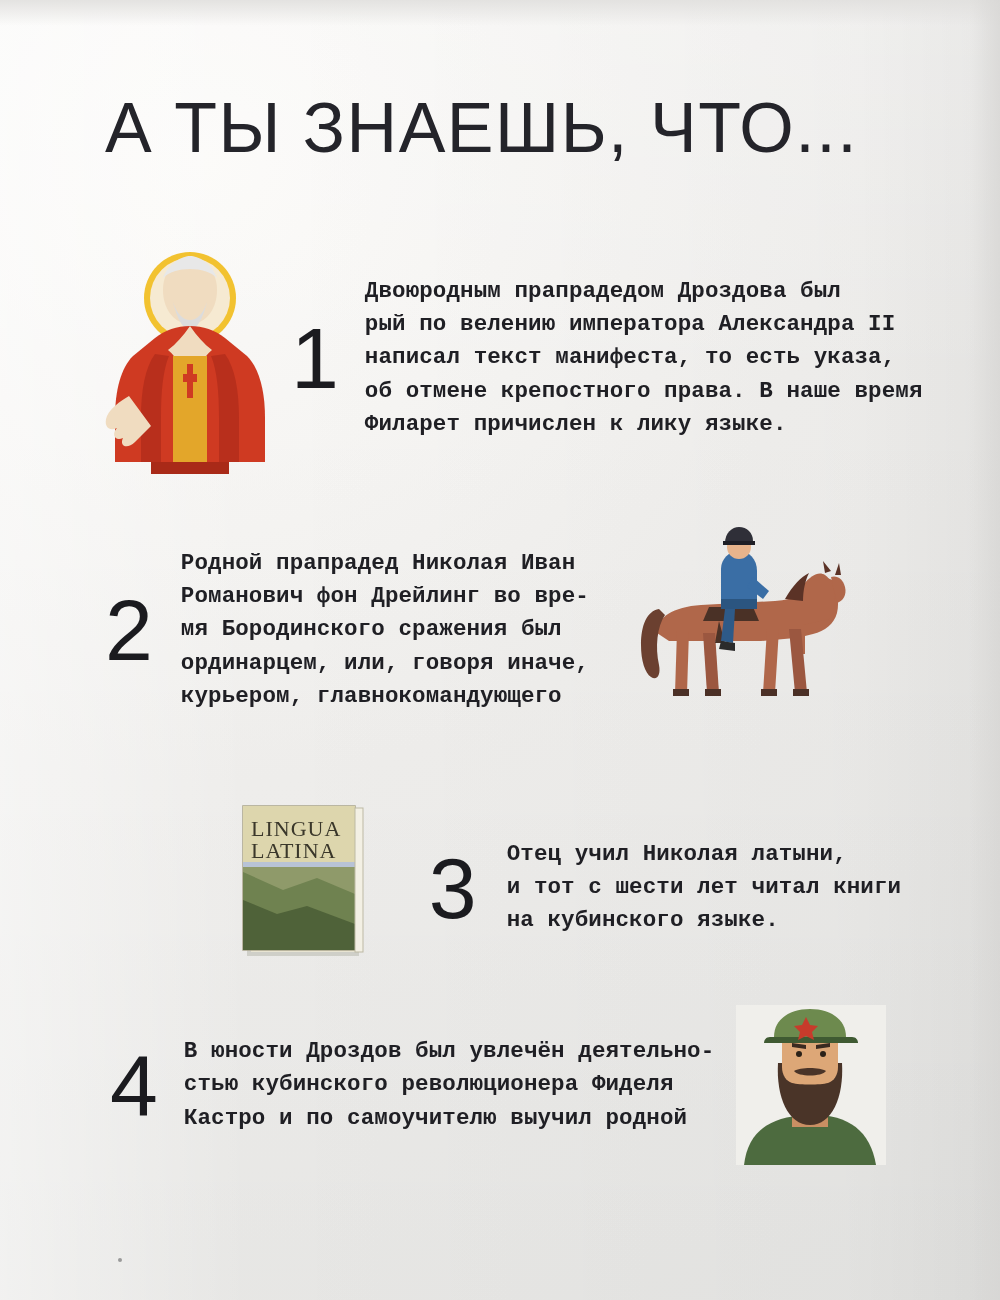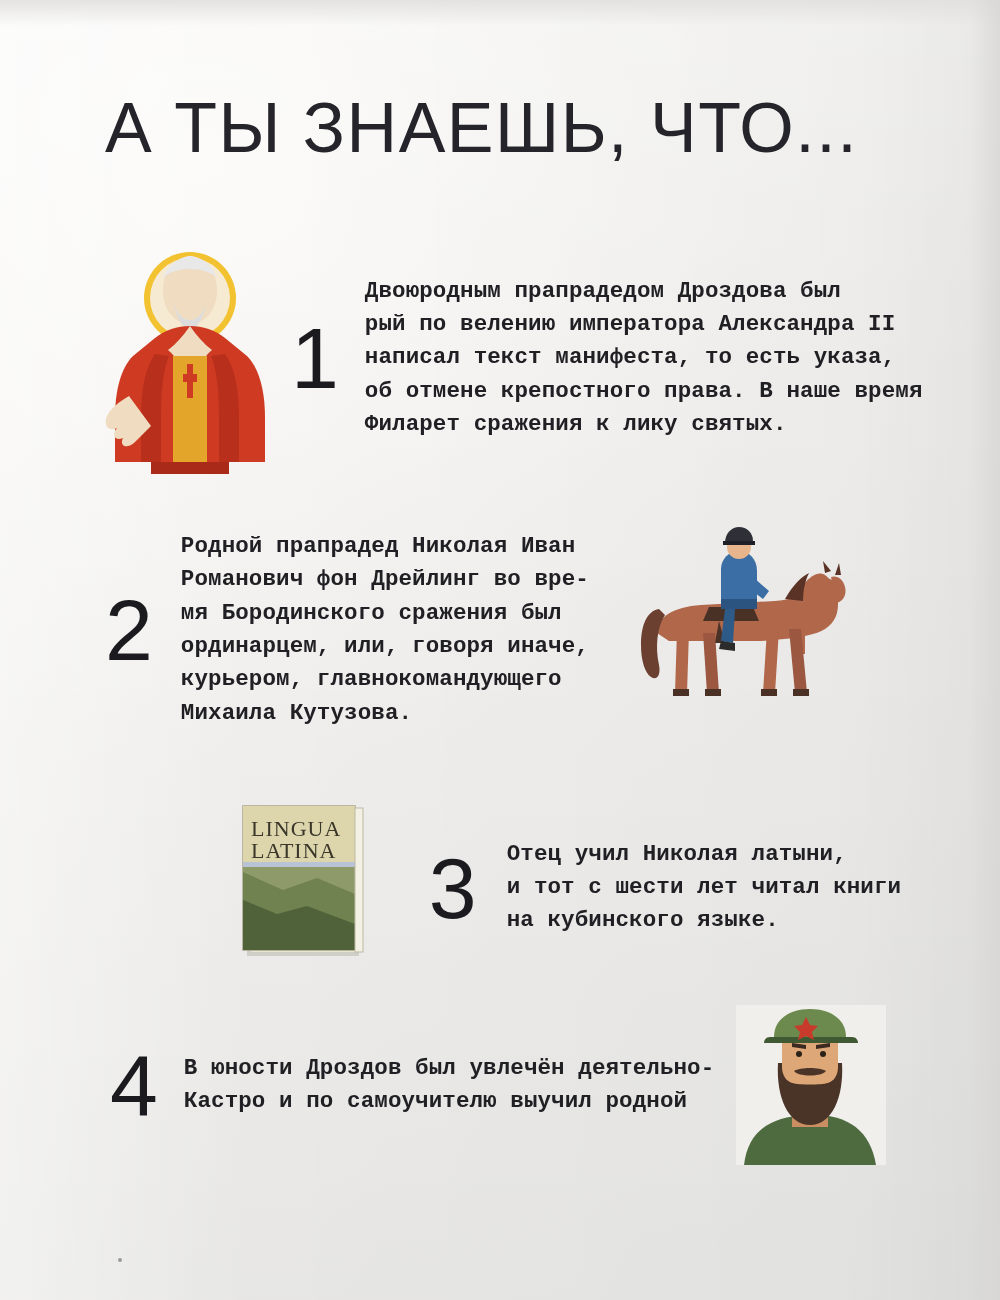--- a/index.html
+++ b/index.html
@@ -125,33 +125,32 @@
         <path d="M34 158 c-10 6 -18 12 -22 20 c-4 10 2 16 10 12 c-6 6 -2 14 6 10 c-4 8 4 12 12 4 l16 -16 z" fill="#f0dcc0"></path>
         <path d="M56 224 l78 0 l0 12 l-78 0 z" fill="#a92a18"></path>
       </svg>
     </div>
     <div class="num">1</div>
     <div class="body-text">
       <span class="ln">Двоюродным прапрадедом Дроздова был</span>
       <span class="ln">рый по велению императора Александра II</span>
       <span class="ln">написал текст манифеста, то есть указа,</span>
       <span class="ln">об отмене крепостного права. В наше время</span>
-      <span class="ln">Филарет сражения к лику святых.</span>
+      <span class="ln">Филарет причислен к лику языке.</span>
     </div>
   </div>
 
   <div class="fact" id="fact2">
     <div class="num">2</div>
     <div class="body-text">
       <span class="ln">Родной прапрадед Николая Иван</span>
       <span class="ln">Романович фон Дрейлинг во вре-</span>
       <span class="ln">мя Бородинского сражения был</span>
       <span class="ln">ординарцем, или, говоря иначе,</span>
       <span class="ln">курьером, главнокомандующего</span>
-      <span class="ln">Михаила Кутузова.</span>
     </div>
     <div class="art">
       <svg width="260" height="210" viewBox="0 0 260 210">
 
         <path d="M40 108 c0 -16 16 -26 44 -28 l74 -4 c20 -1 34 -9 42 -18 c6 -7 16 -6 18 2 c3 10 4 20 2 28 c-3 11 -12 18 -24 21 l-8 2 l0 18 l-10 0 l0 -16 l-34 3 l0 0 l-92 0 z" fill="#b0674a"></path>
 
         <path d="M186 60 c8 -10 16 -14 22 -10 c6 4 10 14 10 26 c0 8 -2 14 -6 18 l-26 6 z" fill="#b0674a"></path>
         <path d="M214 52 c6 -2 12 2 14 10 c2 8 -2 14 -8 16 z" fill="#b0674a"></path>
         <path d="M208 48 l-2 -12 l8 10 z M218 50 l4 -12 l2 12 z" fill="#5b3226"></path>
 
@@ -206,20 +205,21 @@
       <span class="ln">Отец учил Николая латыни,</span>
       <span class="ln">и тот с шести лет читал книги</span>
       <span class="ln">на кубинского языке.</span>
     </div>
   </div>
 
   <div class="fact" id="fact4">
     <div class="num">4</div>
     <div class="body-text">
       <span class="ln">В юности Дроздов был увлечён деятельно-</span>
+      <span class="ln">стью кубинского революционера Фиделя</span>
       <span class="ln">Кастро и по самоучителю выучил родной</span>
     </div>
     <div class="art">
       <svg width="150" height="160" viewBox="0 0 150 160">
         <rect x="0" y="0" width="150" height="160" fill="#f0efeb"></rect>
 
         <path d="M8 160 c4 -34 26 -48 62 -50 c40 -2 64 14 70 50 z" fill="#4d6b3f"></path>
 
         <path d="M56 100 l36 0 l0 22 l-36 0 z" fill="#c98f63"></path>
 

